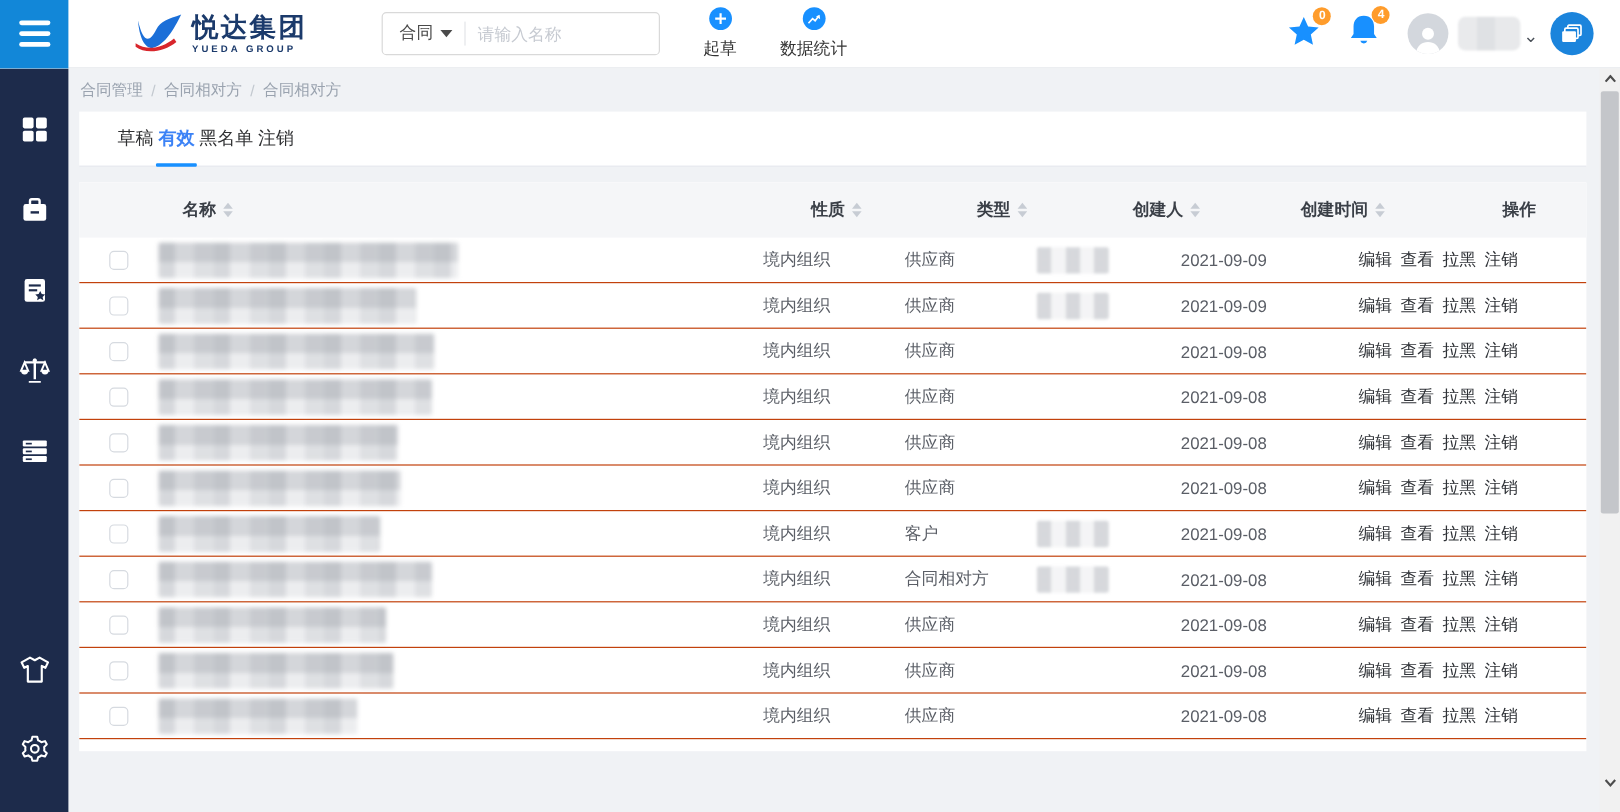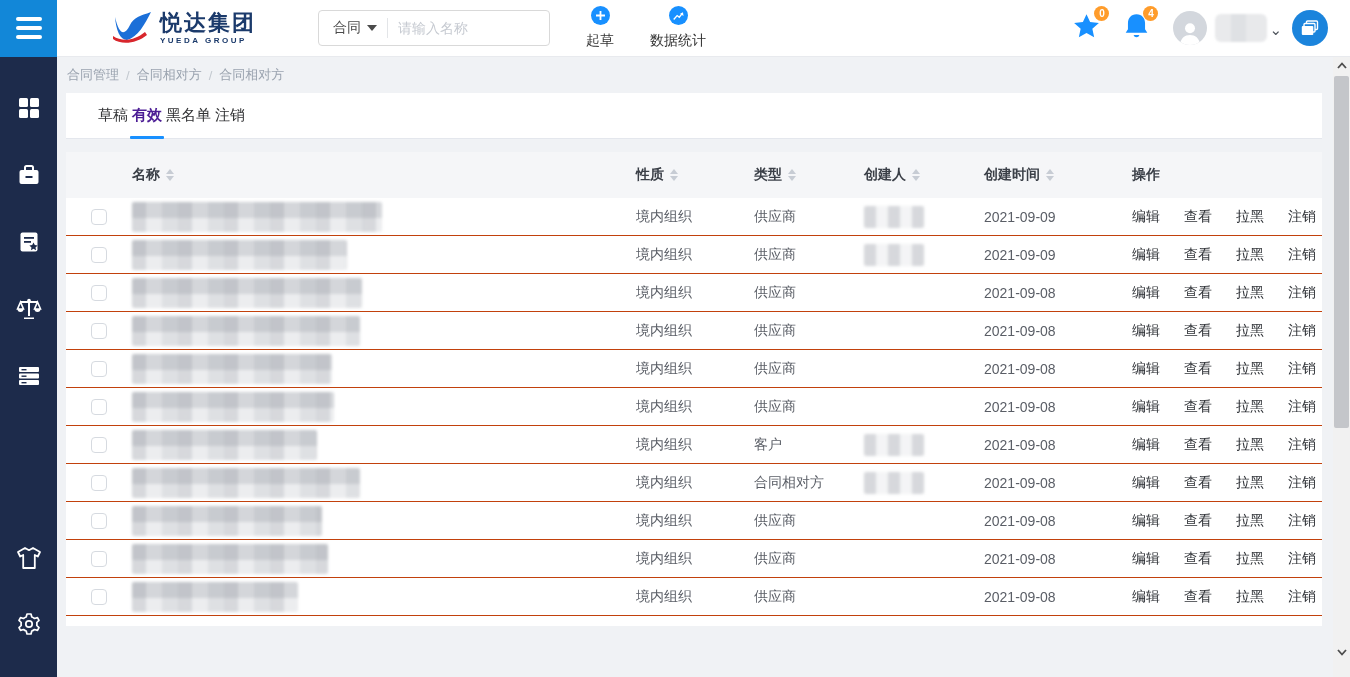--- a/index.html
+++ b/index.html
@@ -55,50 +55,50 @@
 
   
   .main { position:absolute; left:56px; top:57px; width:1276px; height:620px; }
   .breadcrumb { height:36px; display:flex; align-items:center; padding-left:11px; font-size:13px;
     color:#9aa3af; gap:7px; }
   .breadcrumb .sep { color:#c2c8cf; }
   .card { background:#fff; margin-left:10px; width:1256px; }
   .tabs { height:46px; display:flex; align-items:flex-end; padding-left:30px; 
     border-bottom:1px solid #e4e7ed; }
   .tab { font-size:15px; color:#303133; padding:12px 2px 13px; cursor:pointer; position:relative; }
-  .tab.active { color:#4c1d95; font-weight:bold; }
+  .tab.active { color:#3b82f6; font-weight:bold; }
   .tab.active::after { content:""; position:absolute; left:0; right:0; bottom:-1px; height:3px;
     background:#1890ff; border-radius:1px; }
   .toolbar { height:51px; display:flex; align-items:center; padding-left:30px; gap:20px; }
   .search-btn { height:31px; border:1px solid #1890ff; border-radius:4px; background:#fff; color:#1890ff;
     font-size:14px; display:flex; align-items:center; gap:6px; padding:0 13px; cursor:pointer; }
   .search-btn .tri { width:0; height:0; border-left:4.5px solid transparent; border-right:4.5px solid transparent;
     border-top:5.5px solid #1890ff; }
   .toolbar input { width:164px; height:31px; border:1px solid #d5d9df; border-radius:4px; outline:none;
     padding:0 8px; font-size:14px; }
 
   .table-card { margin-top:13px; height:474px; overflow:hidden; }
   .thead, .trow { display:grid; grid-template-columns:66px 504px 118px 110px 120px 148px 190px;
     align-items:center; }
-  .thead { height:46px; background:#f5f6f8; font-size:14px; font-weight:bold; color:#3a3f47; }
+  .thead { height:46px; background:#f5f6f8; font-size:14px; font-weight:bold; color:#3a3f47;gap:20px; }
   .th { display:flex; align-items:center; gap:6px; }
   .sorter { display:flex; flex-direction:column; gap:2px; }
   .sorter i { display:block; width:0; height:0; border-left:4px solid transparent; border-right:4px solid transparent; }
   .sorter .up { border-bottom:5px solid #c7ccd4; }
   .sorter .dn { border-top:5px solid #c7ccd4; }
   .trow { height:38px; border-bottom:1px solid #c2410c; font-size:14px; color:#5a5e66; }
   .cb-cell { display:flex; justify-content:center; }
   .checkbox { width:16px; height:16px; border:1px solid #d6dae0; border-radius:4px; background:#fff; cursor:pointer; }
   .blur-name { height:30px; border-radius:2px; filter:blur(1.6px);
     background:
       linear-gradient(180deg, rgba(120,126,138,.28) 0 55%, rgba(160,166,176,.13) 55% 100%),
       repeating-linear-gradient(90deg, rgba(90,96,110,.20) 0 14px, rgba(150,155,165,.08) 14px 30px, rgba(110,116,128,.16) 30px 46px); }
   .blur-creator { height:22px; width:60px; border-radius:2px; filter:blur(1.4px);
     background:repeating-linear-gradient(90deg, rgba(120,126,138,.30) 0 12px, rgba(160,166,176,.12) 12px 24px); }
-  .ops { display:flex; gap:24px; }
+  .ops { display:flex; gap:7px; }
   .ops span { color:#2f3237; cursor:pointer; white-space:nowrap; }
 
   
   .scrollbar { position:absolute; right:0; top:57px; width:17px; height:620px; background:#f1f1f1; z-index:6; }
   .sb-arrow { position:absolute; left:0; width:17px; height:17px; display:flex; align-items:center;
     justify-content:center; color:#4d4d4d; font-size:11px; cursor:pointer; }
   .sb-thumb { position:absolute; left:1px; top:19px; width:15px; height:352px; background:#c4c6ca;
     border-radius:2px; cursor:pointer; }
 </style>
 </head>

